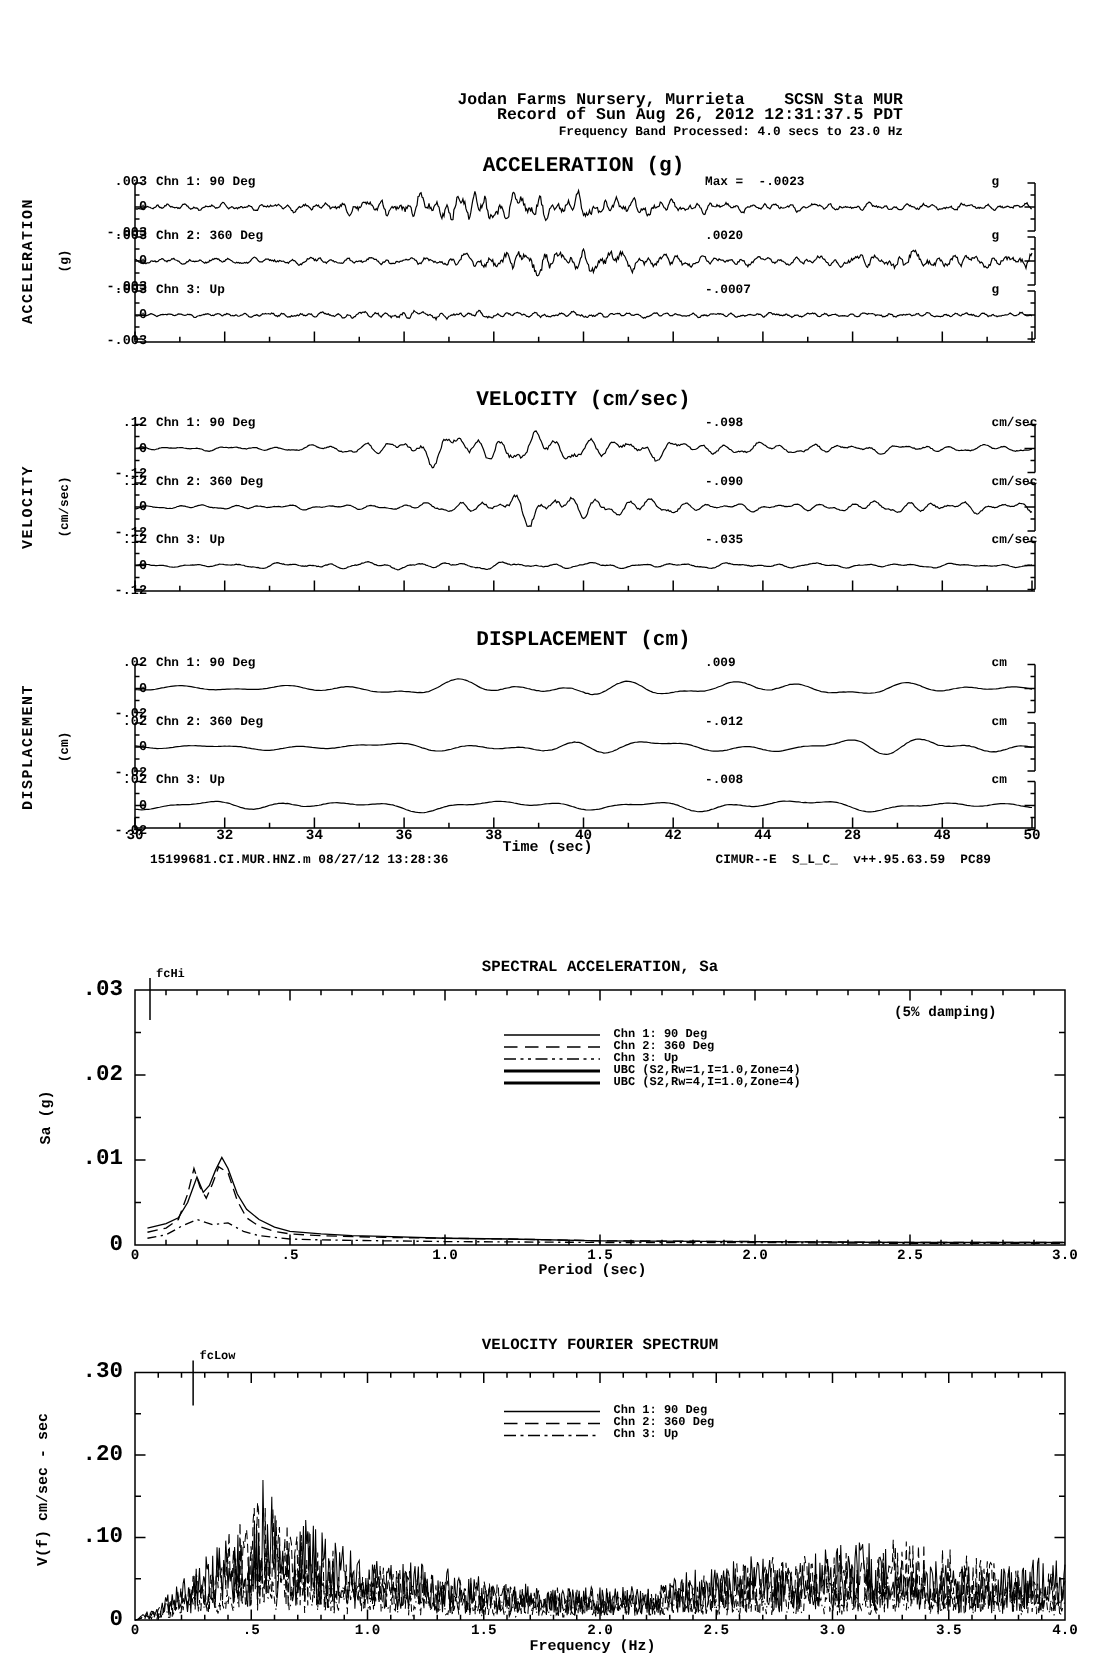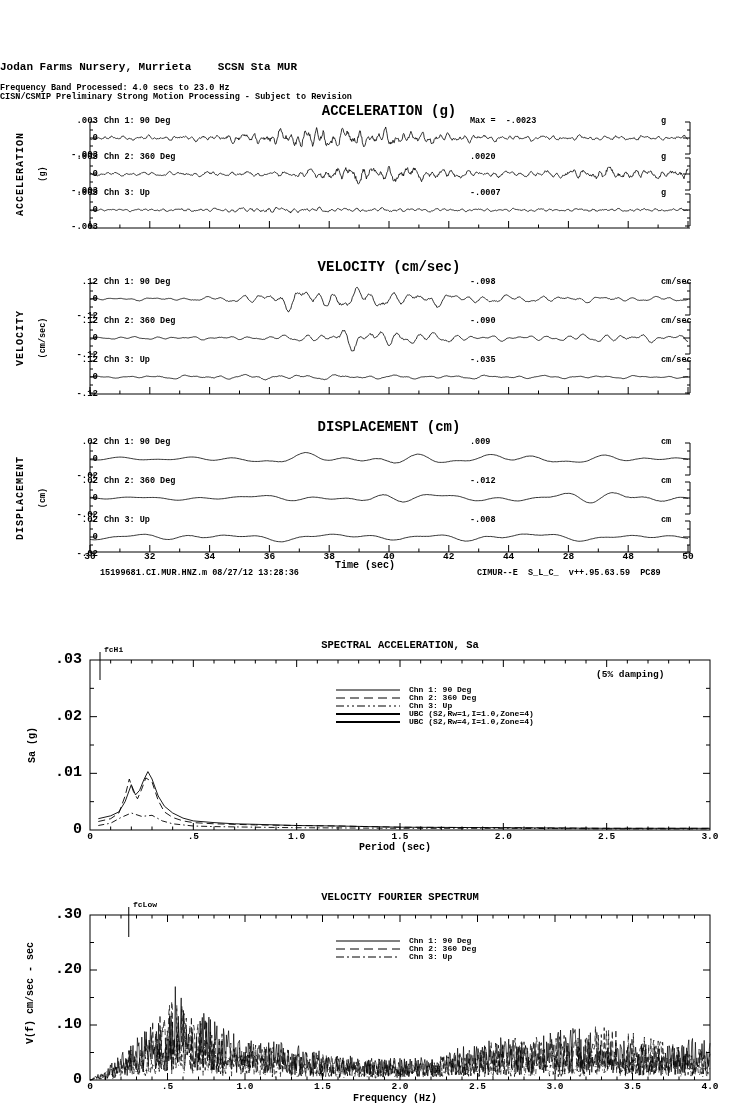--- a/index.html
+++ b/index.html
@@ -3,21 +3,21 @@
 <meta charset="utf-8">
 <style>
   * { margin:0; padding:0; box-sizing:border-box; }
   html,body { background:#ffffff; }
   .page {
     position:relative; width:739px; height:1115px; background:#ffffff; color:#000;
     font-family:"Liberation Mono","DejaVu Sans Mono",monospace; font-weight:bold; overflow:hidden;
   }
   .abs { position:absolute; }
   .pre { white-space:pre; }
-  .ctr { left:0; width:602px; text-align:left; }
+  .ctr { left:0; width:602px; text-align:right; }
   .hdr1 { font-size:11px; line-height:11px; }
   .hdr2 { font-size:8.5px; line-height:9px; }
   .gtitle { left:90px; width:598px; text-align:center; font-size:14px; line-height:11px; }
   .ptitle { left:90px; width:620px; text-align:center; font-size:10.5px; line-height:11px; }
   .rot { position:absolute; transform:translate(-50%,-50%) rotate(-90deg); white-space:nowrap; }
   .side { font-size:10px; letter-spacing:1px; }
   .sideu { font-size:8.5px; }
   .panel { position:absolute; left:0; width:739px; height:34px; }
   .yt { position:absolute; left:44px; width:54px; text-align:right; font-size:9px; line-height:10px; height:10px; }
   .yt.t { top:-5px; } .yt.m { top:12px; } .yt.b { top:29px; }
@@ -37,22 +37,22 @@
   .lrow svg { width:64px; height:6px; margin-right:9px; flex:none; }
   .lrow span { font-size:8px; line-height:8px; white-space:pre; }
   .psvg { position:absolute; left:86px; width:632px; }
 </style>
 </head>
 <body>
 
 <div class="page" id="page">
 
   <div class="abs ctr hdr1 pre" style="top:62px">Jodan Farms Nursery, Murrieta    SCSN Sta MUR</div>
+  <div class="abs ctr hdr1" style="top:72px">Record of Sun Aug 26, 2012 12:31:37.5 PDT</div>
   <div class="abs ctr hdr2" style="top:84px">Frequency Band Processed: 4.0 secs to 23.0 Hz</div>
-  <div class="abs ctr hdr2" style="top:93px">CISN/CSMIP Preliminary Strong Motion Processing - Subject to Revision</div>
 
   <section>
     <div class="abs gtitle" style="top:106px">ACCELERATION (g)</div>
     <div class="rot side" style="left:20px;top:174px">ACCELERATION</div>
     <div class="rot sideu" style="left:43px;top:174px">(g)</div>
 
     <div class="panel" style="top:121px">
       <span class="yt t">.003</span>
       <span class="yt m">0</span>
       <span class="yt b">-.003</span>

